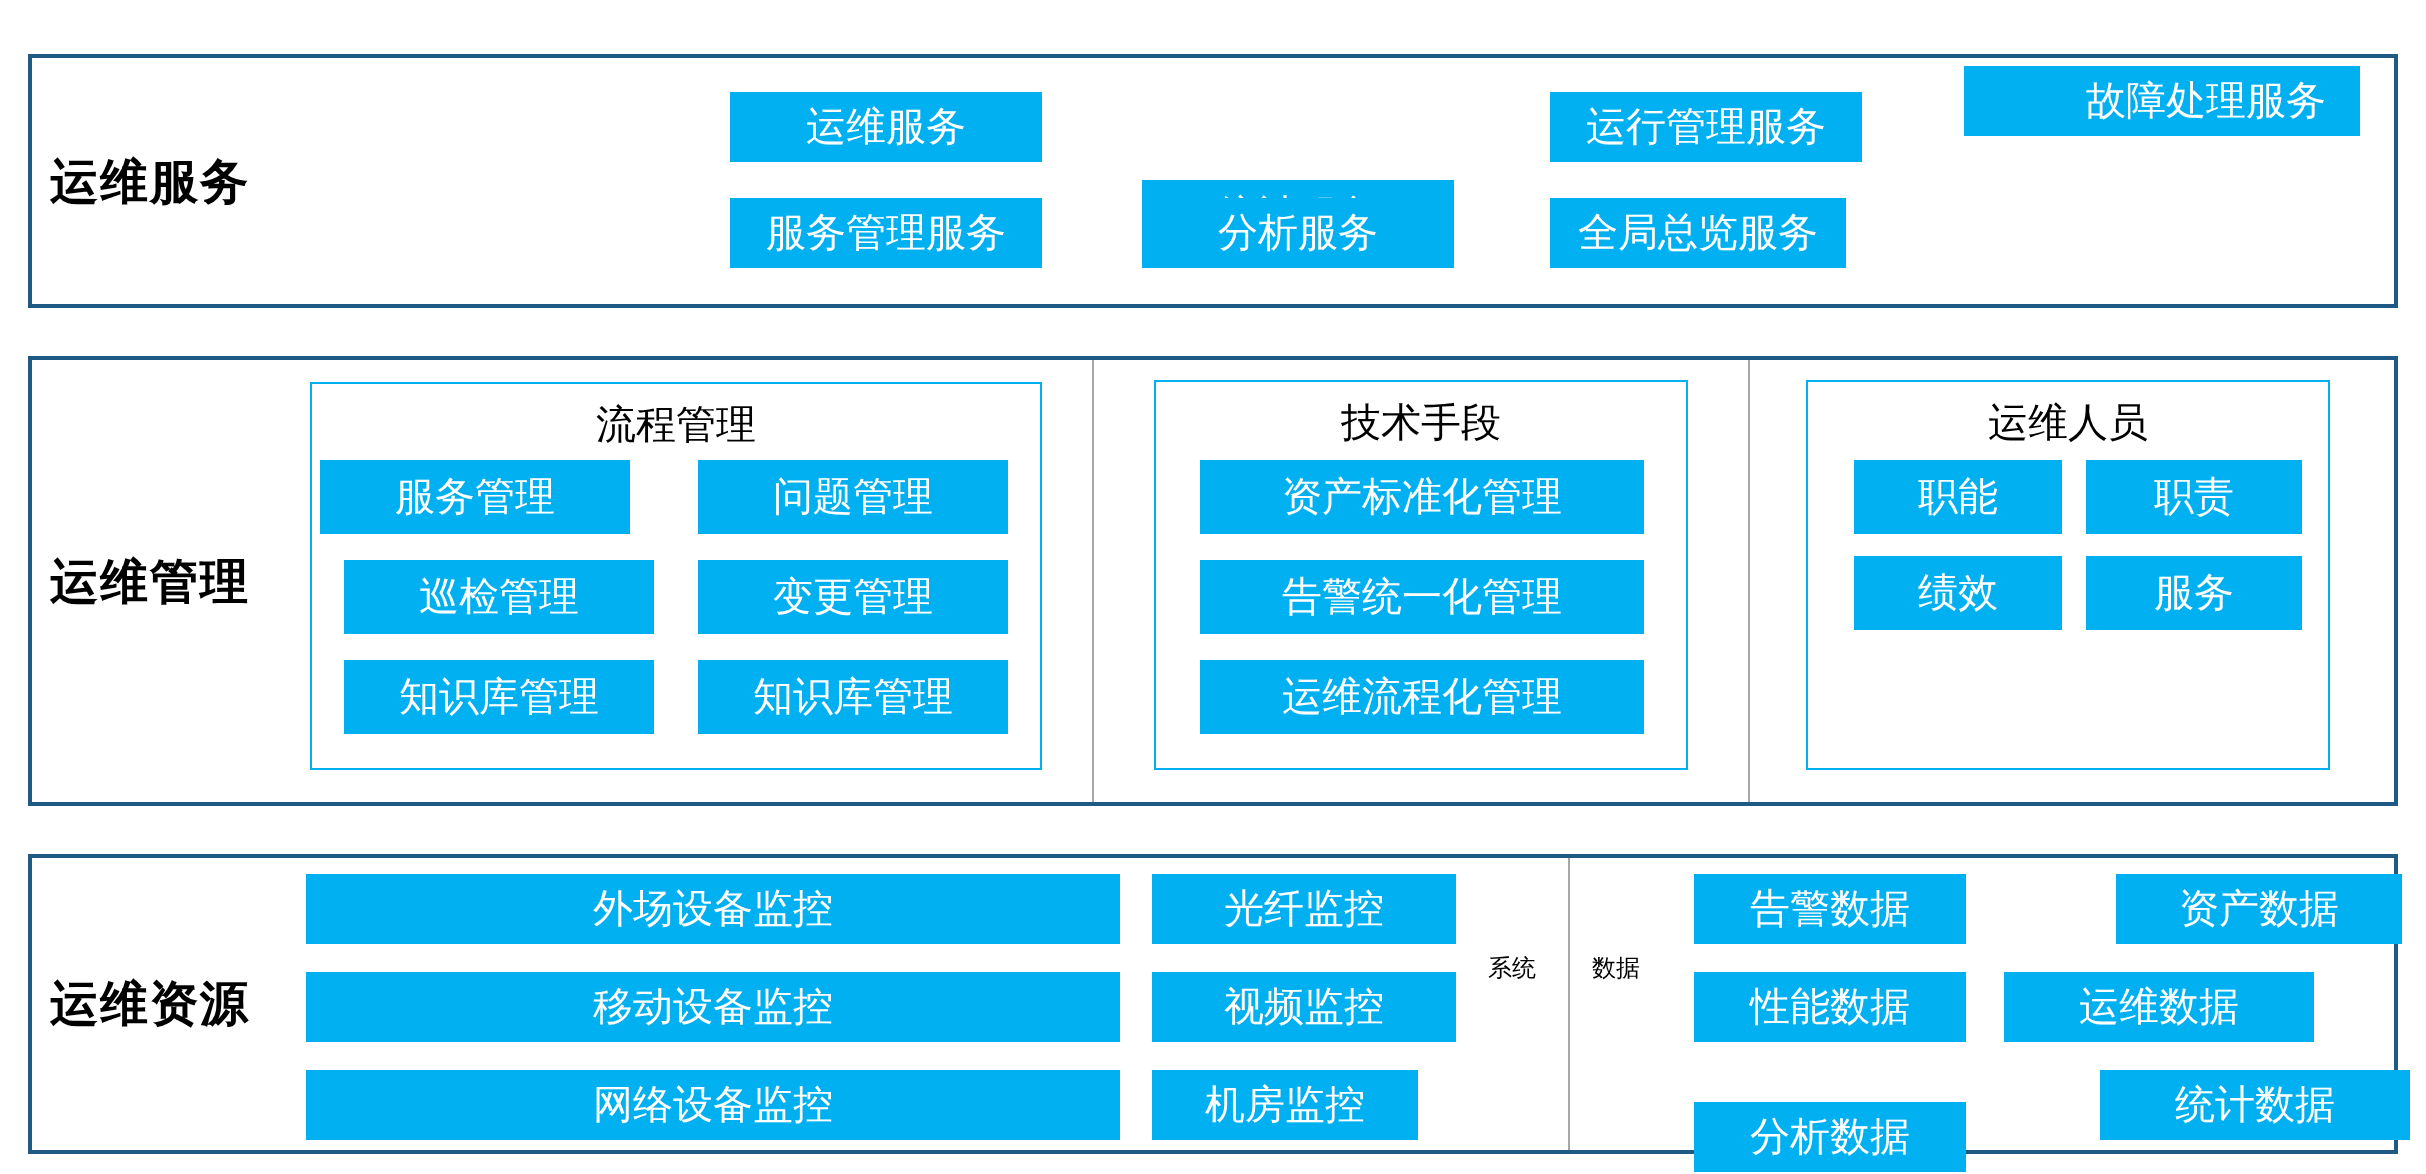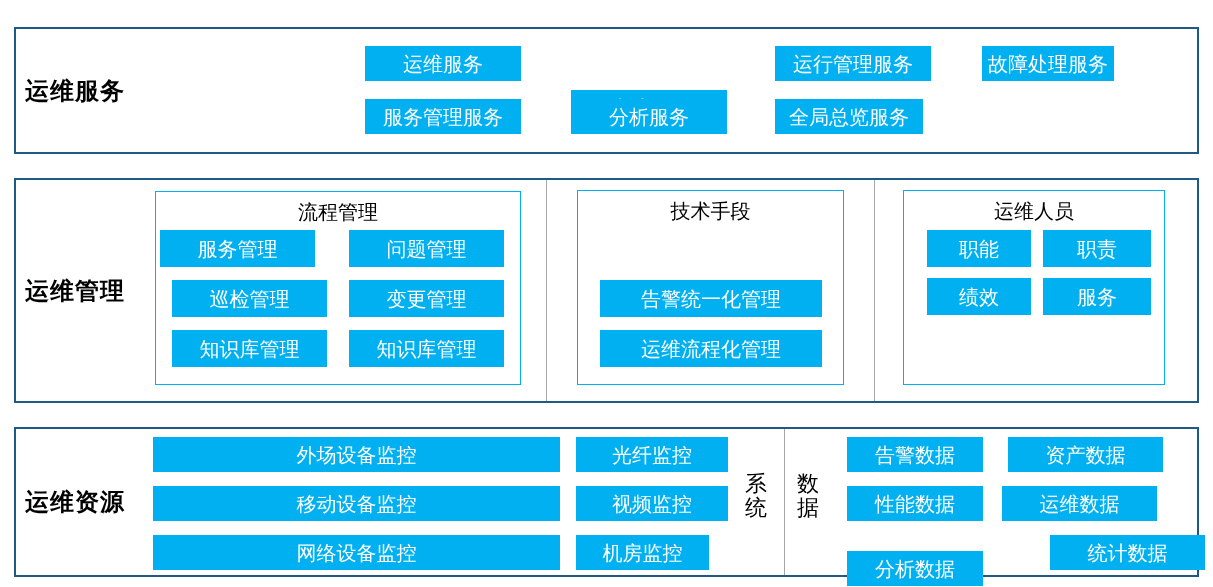--- a/index.html
+++ b/index.html
@@ -8,35 +8,35 @@
   .frame{position:absolute;box-sizing:border-box;border:2px solid var(--frame_border,#1e5a83);background:#fff;}
   .sec-label{position:absolute;left:9px;top:50%;transform:translateY(-50%);
     font-size:24px;font-weight:bold;color:#000;white-space:nowrap;letter-spacing:1px;}
   .btn{position:absolute;background:var(--accent,#00b0f0);color:#fff;
     display:flex;align-items:center;justify-content:center;
     font-size:20px;white-space:nowrap;line-height:1;}
   .panel{position:absolute;box-sizing:border-box;border:1px solid var(--panel_border,#00b0f0);background:#fff;}
   .panel-title{position:absolute;left:0;right:0;top:7px;text-align:center;
     font-size:20px;color:#000;white-space:nowrap;}
   .vdivider{position:absolute;width:1px;background:var(--divider,#a6a6a6);top:0;}
-  .vlabel{position:absolute;width:26px;font-size:22px;color:#000;
+  .vlabel{position:absolute;width:26px;font-size:12px;color:#000;
     line-height:24px;text-align:center;word-break:break-all;}
 </style>
 </head>
 <body>
 
 <div id="canvas">
 
   <div class="frame" style="left:14px;top:27px;width:1185px;height:127px;">
     <div class="sec-label">运维服务</div>
 
     <div class="btn" style="left:349px;top:17px;width:156px;height:35px;">运维服务</div>
     <div class="btn" style="left:555px;top:17px;width:156px;height:35px;margin-top:44px;">统计服务</div>
     <div class="btn" style="left:759px;top:17px;width:156px;height:35px;">运行管理服务</div>
-    <div class="btn" style="left:966px;top:17px;width:132px;height:35px;">故障处理服务</div>
+    <div class="btn" style="left:966px;top:4px;width:154px;height:35px;padding-left:44px;">故障处理服务</div>
 
     <div class="btn" style="left:349px;top:70px;width:156px;height:35px;">服务管理服务</div>
     <div class="btn" style="left:555px;top:70px;width:156px;height:35px;">分析服务</div>
     <div class="btn" style="left:759px;top:70px;width:148px;height:35px;">全局总览服务</div>
   </div>
 
   <div class="frame" style="left:14px;top:178px;width:1185px;height:225px;">
     <div class="sec-label">运维管理</div>
 
     <div class="vdivider" style="left:530px;height:221px;"></div>
@@ -47,20 +47,21 @@
       <div class="btn" style="left:4px;top:38px;width:155px;height:37px;">服务管理</div>
       <div class="btn" style="left:193px;top:38px;width:155px;height:37px;">问题管理</div>
       <div class="btn" style="left:16px;top:88px;width:155px;height:37px;">巡检管理</div>
       <div class="btn" style="left:193px;top:88px;width:155px;height:37px;">变更管理</div>
       <div class="btn" style="left:16px;top:138px;width:155px;height:37px;">知识库管理</div>
       <div class="btn" style="left:193px;top:138px;width:155px;height:37px;">知识库管理</div>
     </div>
 
     <div class="panel" style="left:561px;top:10px;width:267px;height:195px;">
       <div class="panel-title">技术手段</div>
+      <div class="btn" style="left:22px;top:39px;width:222px;height:37px;">资产标准化管理</div>
       <div class="btn" style="left:22px;top:89px;width:222px;height:37px;">告警统一化管理</div>
       <div class="btn" style="left:22px;top:139px;width:222px;height:37px;">运维流程化管理</div>
     </div>
 
     <div class="panel" style="left:887px;top:10px;width:262px;height:195px;">
       <div class="panel-title">运维人员</div>
       <div class="btn" style="left:23px;top:39px;width:104px;height:37px;">职能</div>
       <div class="btn" style="left:139px;top:39px;width:108px;height:37px;">职责</div>
       <div class="btn" style="left:23px;top:87px;width:104px;height:37px;">绩效</div>
       <div class="btn" style="left:139px;top:87px;width:108px;height:37px;">服务</div>
@@ -79,18 +80,18 @@
     <div class="btn" style="left:560px;top:106px;width:133px;height:35px;">机房监控</div>
 
     <div class="vlabel" style="left:727px;top:43px;">系统</div>
     <div class="vdivider" style="left:768px;height:146px;"></div>
     <div class="vlabel" style="left:779px;top:43px;">数据</div>
 
     <div class="btn" style="left:831px;top:8px;width:136px;height:35px;">告警数据</div>
     <div class="btn" style="left:831px;top:57px;width:136px;height:35px;">性能数据</div>
     <div class="btn" style="left:831px;top:122px;width:136px;height:35px;text-align:right;">分析数据</div>
 
-    <div class="btn" style="left:992px;top:8px;width:155px;height:35px;">资产数据</div>
+    <div class="btn" style="left:1042px;top:8px;width:143px;height:35px;">资产数据</div>
     <div class="btn" style="left:986px;top:57px;width:155px;height:35px;">运维数据</div>
     <div class="btn" style="left:1034px;top:106px;width:155px;height:35px;">统计数据</div>
   </div>
 
 </div>
 
 </body></html>

